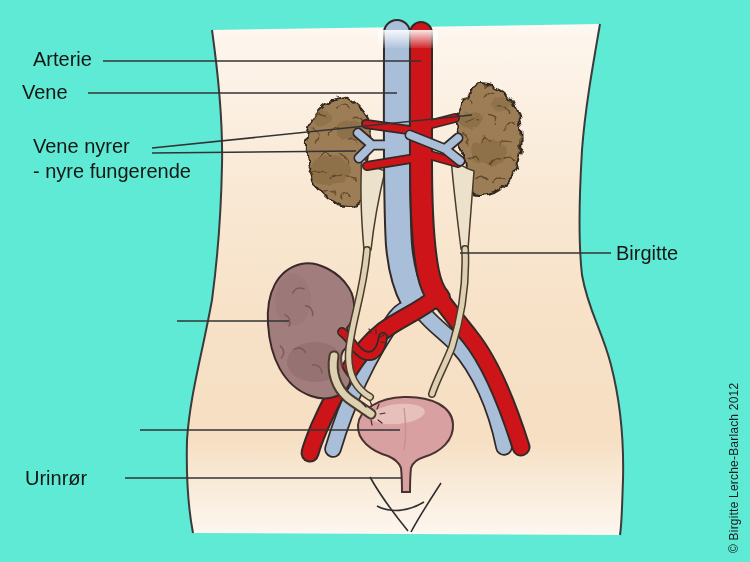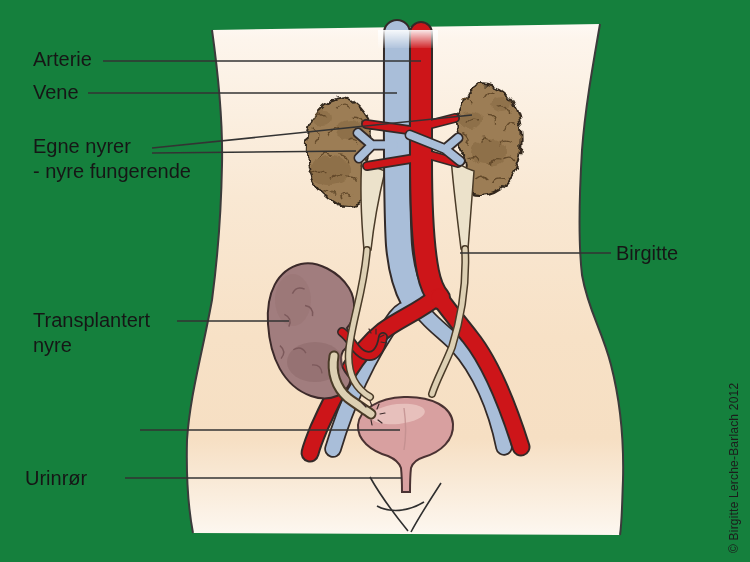--- a/index.html
+++ b/index.html
@@ -1,16 +1,16 @@
 <!DOCTYPE html>
 <html><head>
 <meta charset="utf-8">
 <style>
   html,body{margin:0;padding:0;background:#fff;}
-  .stage{position:relative;width:750px;height:562px;background:#15803d;overflow:hidden;
+  .stage{position:relative;width:750px;height:562px;background:#5eead4;overflow:hidden;
          font-family:"Liberation Sans","DejaVu Sans",sans-serif;}
   .stage svg{position:absolute;left:0;top:0;}
   .lbl{position:absolute;color:#161616;font-size:20px;line-height:25px;white-space:nowrap;}
   .credit{position:absolute;left:727px;top:553px;transform-origin:0 0;transform:rotate(-90deg);
           font-size:12px;color:#1c1c1c;letter-spacing:.2px;white-space:nowrap;}
 </style>
 </head>
 <body>
 
 <div class="stage">
@@ -187,26 +187,22 @@
     <path d="M152,148 L472,115"></path>
     <path d="M152,153 L356,151"></path>
     <path d="M177,321 L289,321"></path>
     <path d="M140,430 L400,430"></path>
     <path d="M125,478 L402,478"></path>
     <path d="M460,253 L611,253"></path>
   </g>
 </svg>
 
 <div class="lbl" style="left:33px;top:47px">Arterie</div>
-<div class="lbl" style="left:33px;top:80px">Vene</div>
+<div class="lbl" style="left:22px;top:80px">Vene</div>
 <div class="lbl" style="left:33px;top:134px">
-  <div>Egne nyrer</div>
+  <div>Vene nyrer</div>
   <div>- nyre fungerende</div>
-</div>
-<div class="lbl" style="left:33px;top:308px">
-  <div>Transplantert</div>
-  <div>nyre</div>
 </div>
 <div class="lbl" style="left:25px;top:466px">Urinrør</div>
 <div class="lbl" style="left:616px;top:241px">Birgitte</div>
 <div class="credit">© Birgitte Lerche-Barlach 2012</div>
 
 </div>
 
 </body></html>

